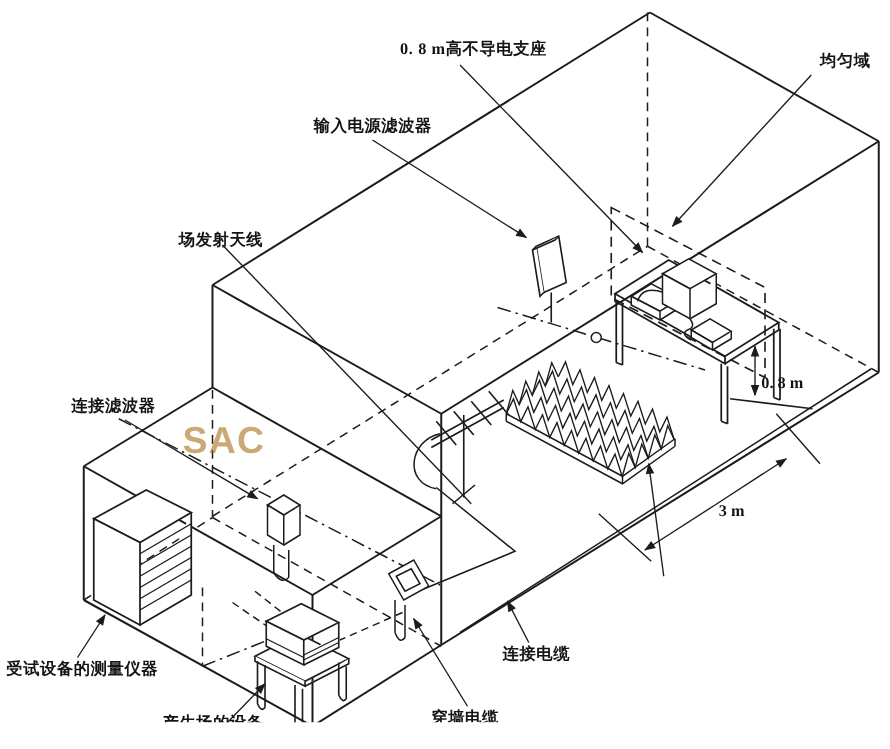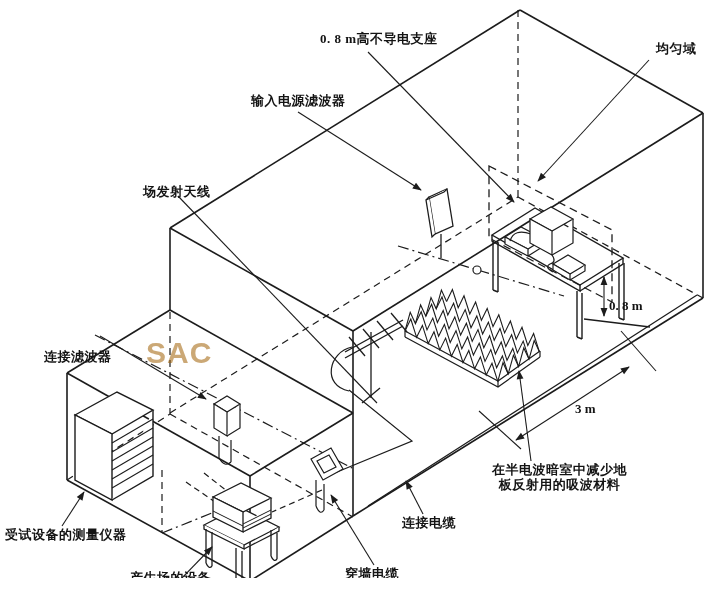--- a/index.html
+++ b/index.html
@@ -203,26 +203,22 @@
       <path d="M572,404 L629,367" marker-end="url(#arw)"></path>
       <path d="M479,411 L521,449"></path>
       <path d="M621,331 L656,371"></path>
     </g>
   </svg>
 
   <div class="lbl" style="left:320px;top:31px;">0. 8 m高不导电支座</div>
   <div class="lbl" style="left:656px;top:41px;">均匀域</div>
   <div class="lbl" style="left:251px;top:93px;">输入电源滤波器</div>
   <div class="lbl" style="left:143px;top:184px;">场发射天线</div>
-  <div class="lbl" style="left:44px;top:317px;margin-top:32px;">连接滤波器</div>
+  <div class="lbl" style="left:57px;top:317px;">连接滤波器</div>
   <div class="lbl" style="left:5px;top:527px;">受试设备的测量仪器</div>
   <div class="lbl" style="left:130px;top:570px;">产生场的设备</div>
   <div class="lbl" style="left:345px;top:566px;">穿墙电缆</div>
   <div class="lbl" style="left:402px;top:515px;">连接电缆</div>
-  <div class="lbl two-line" style="left:487px;top:462px;width:145px;">
-    <span>在半电波暗室中减少地</span><br>
-    <span>板反射用的吸波材料</span>
-  </div>
   <div class="lbl dim" style="left:609px;top:298px;">0. 8 m</div>
   <div class="lbl dim" style="left:575px;top:401px;">3 m</div>
 
   <div class="watermark">SAC</div>
 </div>
 
 </body></html>

